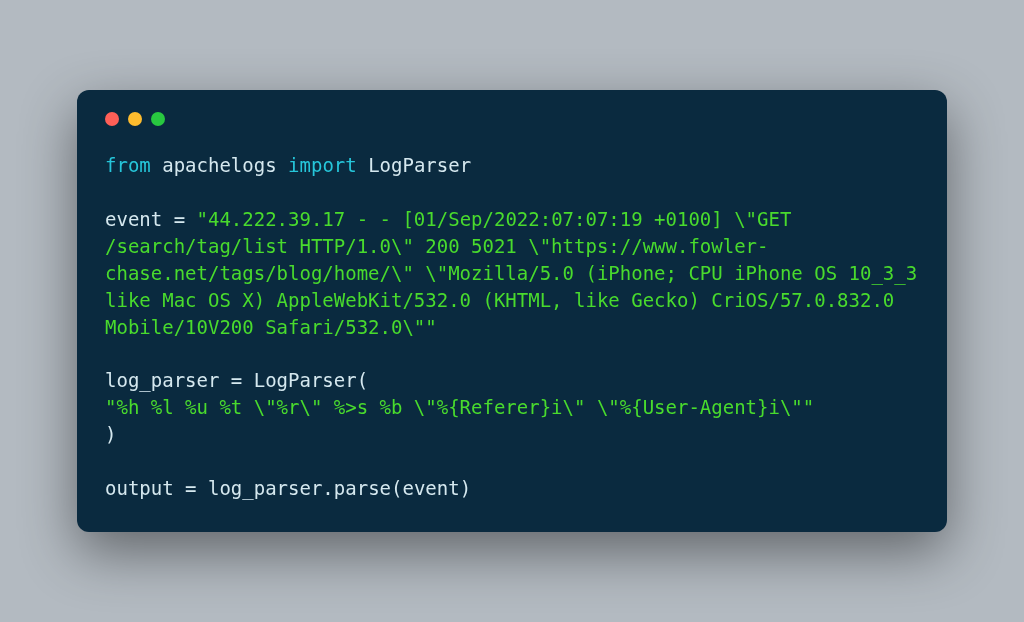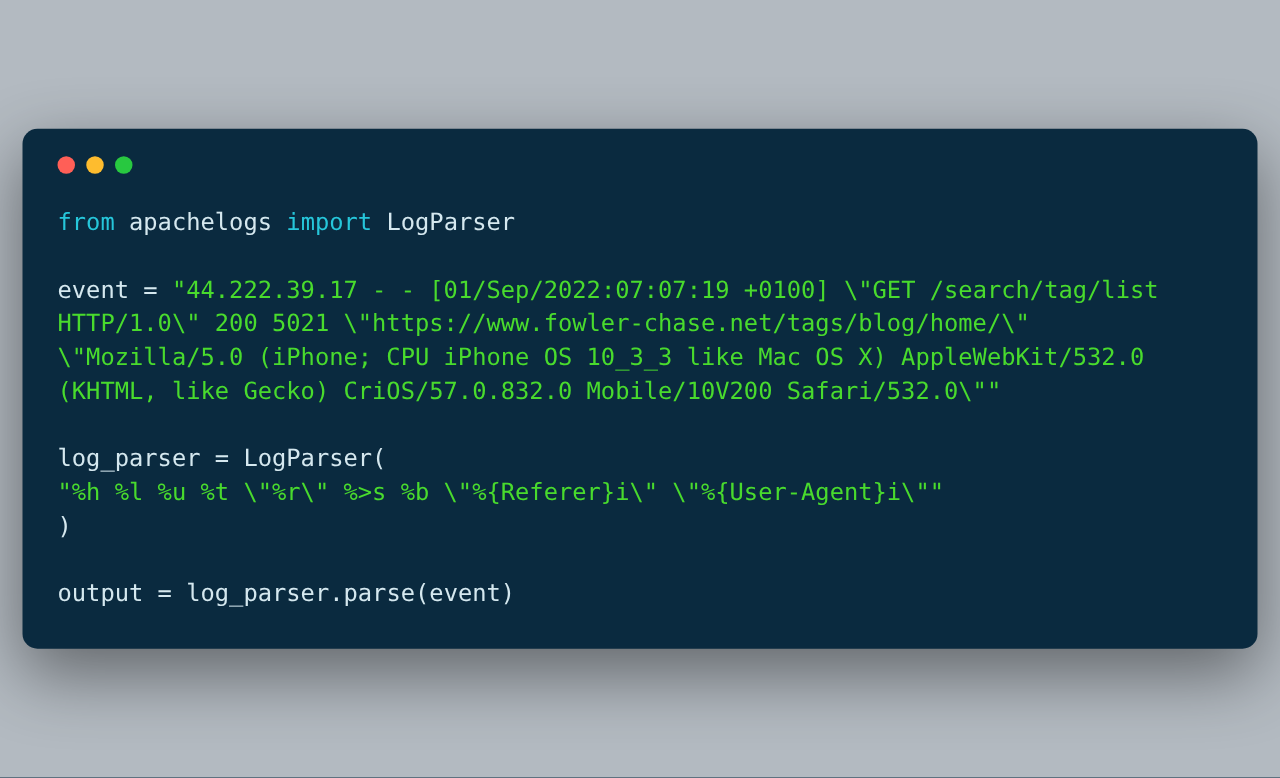--- a/index.html
+++ b/index.html
@@ -11,21 +11,21 @@
     width: 1024px;
     height: 622px;
     background: #b3bac1;
     display: flex;
     align-items: center;
     justify-content: center;
     font-family: ui-monospace, "SF Mono", Menlo, Monaco, Consolas, monospace;
     overflow: hidden;
   }
   .window {
-    width: 988px;
+    width: 870px;
     background: #0a2a3f;
     border-radius: 12px;
     box-shadow: 0 20px 55px rgba(0,0,0,0.45);
     padding: 22px 28px 30px 28px;
     position: relative;
   }
   .dots {
     display: flex;
     gap: 9px;
     margin-bottom: 26px;

